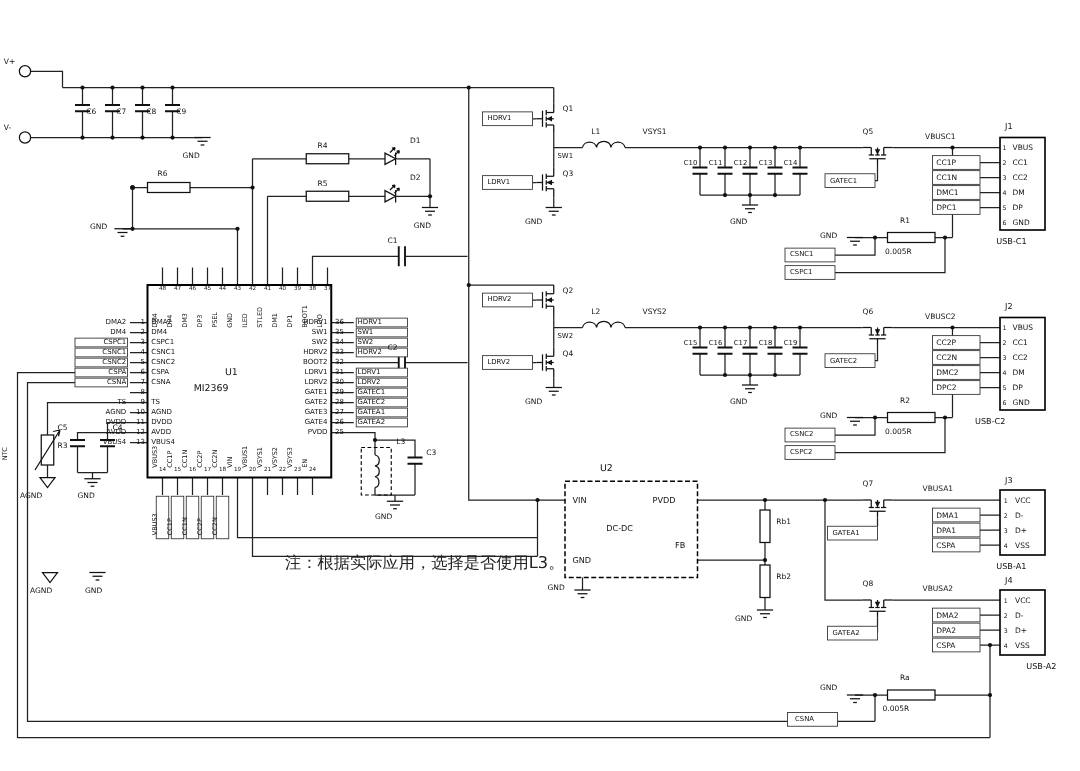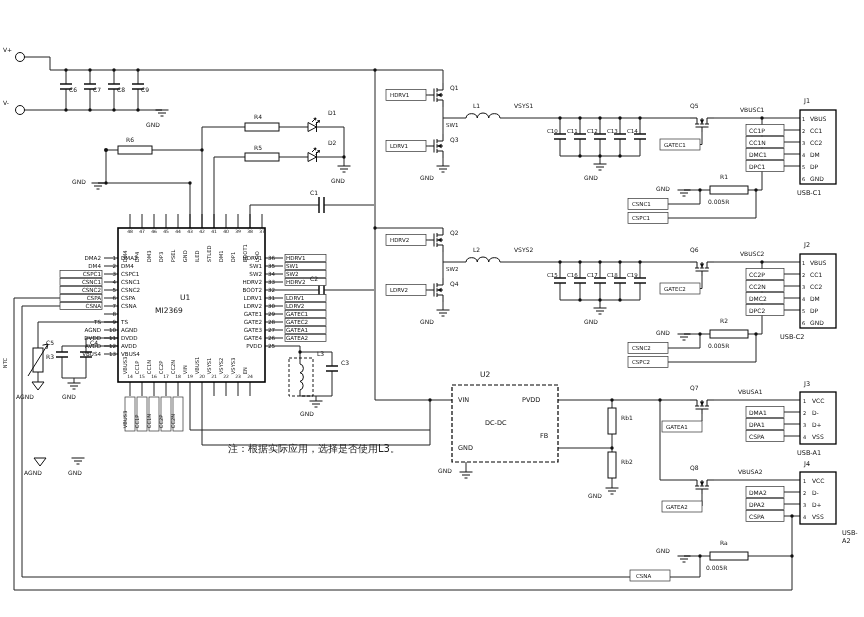--- a/index.html
+++ b/index.html
@@ -1,21 +1,21 @@
 <!DOCTYPE html>
 <html><head>
 <meta charset="utf-8">
 <style>
   *{margin:0;padding:0;box-sizing:border-box}
   html,body{background:#fff}
   #canvas{position:relative;width:864px;height:617px;background:#fff;overflow:hidden;
           font-family:"DejaVu Sans","Liberation Sans",sans-serif;color:#111}
   #canvas svg{position:absolute;left:0;top:0}
   .t{position:absolute;font-size:6px;line-height:1;white-space:nowrap;color:#111}.t55{font-size:5.5px}.t65{font-size:6.5px}.t75{font-size:7.5px}
-  .note{font-size:10px;color:#222}
+  .note{font-size:13px;color:#222}
   .col{position:absolute}
   .col span{display:block;height:8px;font-size:5.6px;line-height:8px;color:#111;white-space:nowrap}
   .ra{text-align:right}
   .c12{position:absolute}
   .c12 span{display:block;height:12px;font-size:6px;line-height:12px;color:#111;white-space:nowrap}
   .c12.small span{font-size:5px}
   .row{position:absolute;display:flex}
   .row span{width:20px;font-size:5.5px;line-height:1;color:#111}
   .row.w24 span{width:24px;font-size:6px}
   .row.num span{width:12px;font-size:4.5px;text-align:center}
@@ -611,20 +611,20 @@
       <span>1</span>
       <span>2</span>
       <span>3</span>
       <span>4</span>
     </div>
 <div class="c12" style="left:749px;top:486.5px">
       <span>DMA2</span>
       <span>DPA2</span>
       <span>CSPA</span>
     </div>
-<span class="t65" style="position:absolute;left:842px;top:529px">USB-A2</span>
+<span class="t65" style="position:absolute;left:821px;top:529px">USB-A2</span>
 
 <span class="t" style="left:656px;top:548px">GND</span>
 <span class="t" style="left:720px;top:540px">Ra</span>
 <span class="t" style="left:706px;top:565px">0.005R</span>
 <span class="t55" style="position:absolute;left:636px;top:572.5px">CSNA</span>
 
 </div>
 
 </body></html>

